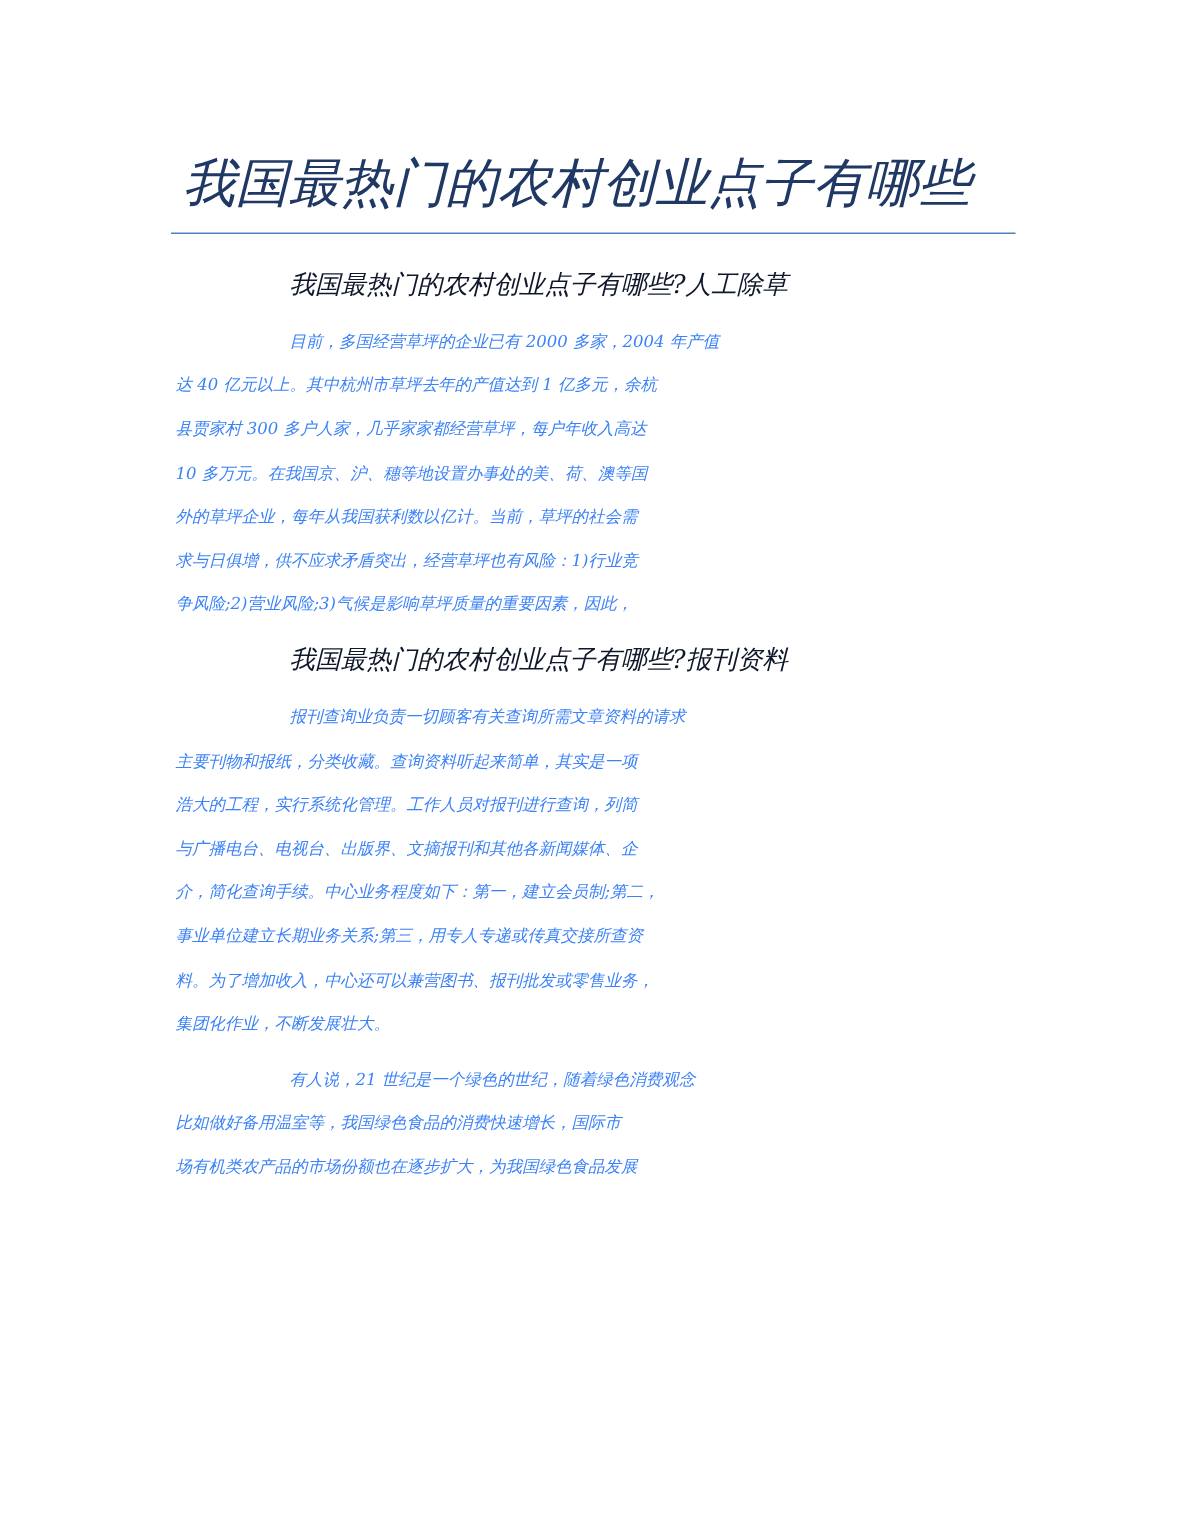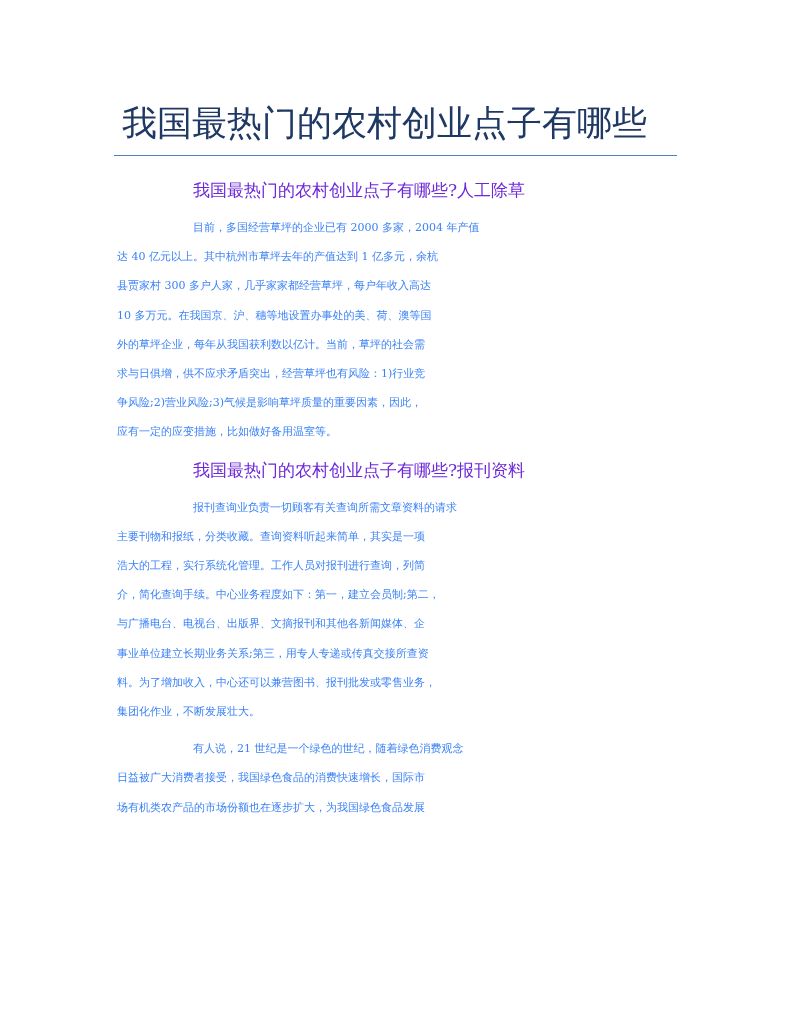--- a/index.html
+++ b/index.html
@@ -13,20 +13,21 @@
       position: relative;
       overflow: hidden;
       font-family: "DejaVu Serif", "Liberation Serif", serif;
       color: #1a1a1a;
     }
     .page {
       position: absolute;
       left: 0; top: 0;
       width: 692px;
       height: 1025px;
+      font-style: italic;
     }
     .doc-title {
       position: absolute;
       left: 122px;
       top: 98px;
       font-family: "DejaVu Sans", "Liberation Sans", sans-serif;
       font-size: 35px;
       line-height: 50px;
       color: #1f3864;
       font-weight: normal;
@@ -47,21 +48,21 @@
       left: 117px;
       top: 175px;
       width: 564px;
     }
     .section-heading {
       margin: 0;
       padding-left: 76px;
       font-size: 17px;
       line-height: 30px;
       height: 30px;
-      color: #6d28d9;
+      color: #0f172a;
       font-weight: normal;
       white-space: nowrap;
     }
     .para {
       margin: 8px 0 8px 0;
       font-size: 11px;
       line-height: 29.2px;
       color: #3b82f6;
       text-align: justify;
       text-indent: 76px;
@@ -87,35 +88,34 @@
 
     <h2 class="section-heading">我国最热门的农村创业点子有哪些?人工除草</h2>
     <div class="para">
       <span class="line first">目前，多国经营草坪的企业已有 2000 多家，2004 年产值</span>
       <span class="line">达 40 亿元以上。其中杭州市草坪去年的产值达到 1 亿多元，余杭</span>
       <span class="line">县贾家村 300 多户人家，几乎家家都经营草坪，每户年收入高达</span>
       <span class="line">10 多万元。在我国京、沪、穗等地设置办事处的美、荷、澳等国</span>
       <span class="line">外的草坪企业，每年从我国获利数以亿计。当前，草坪的社会需</span>
       <span class="line">求与日俱增，供不应求矛盾突出，经营草坪也有风险：1)行业竞</span>
       <span class="line">争风险;2)营业风险;3)气候是影响草坪质量的重要因素，因此，</span>
-      <span class="line">应有一定的应变措施，比如做好备用温室等。</span>
     </div>
 
     <h2 class="section-heading">我国最热门的农村创业点子有哪些?报刊资料</h2>
     <div class="para">
       <span class="line first">报刊查询业负责一切顾客有关查询所需文章资料的请求</span>
       <span class="line">主要刊物和报纸，分类收藏。查询资料听起来简单，其实是一项</span>
       <span class="line">浩大的工程，实行系统化管理。工作人员对报刊进行查询，列简</span>
+      <span class="line">与广播电台、电视台、出版界、文摘报刊和其他各新闻媒体、企</span>
       <span class="line">介，简化查询手续。中心业务程度如下：第一，建立会员制;第二，</span>
-      <span class="line">与广播电台、电视台、出版界、文摘报刊和其他各新闻媒体、企</span>
       <span class="line">事业单位建立长期业务关系;第三，用专人专递或传真交接所查资</span>
       <span class="line">料。为了增加收入，中心还可以兼营图书、报刊批发或零售业务，</span>
       <span class="line">集团化作业，不断发展壮大。</span>
     </div>
 
     <div class="para">
       <span class="line first">有人说，21 世纪是一个绿色的世纪，随着绿色消费观念</span>
-      <span class="line">日益被广大消费者接受，我国绿色食品的消费快速增长，国际市</span>
+      <span class="line">比如做好备用温室等，我国绿色食品的消费快速增长，国际市</span>
       <span class="line">场有机类农产品的市场份额也在逐步扩大，为我国绿色食品发展</span>
     </div>
 
   </div>
 </div>
 
 </body></html>

